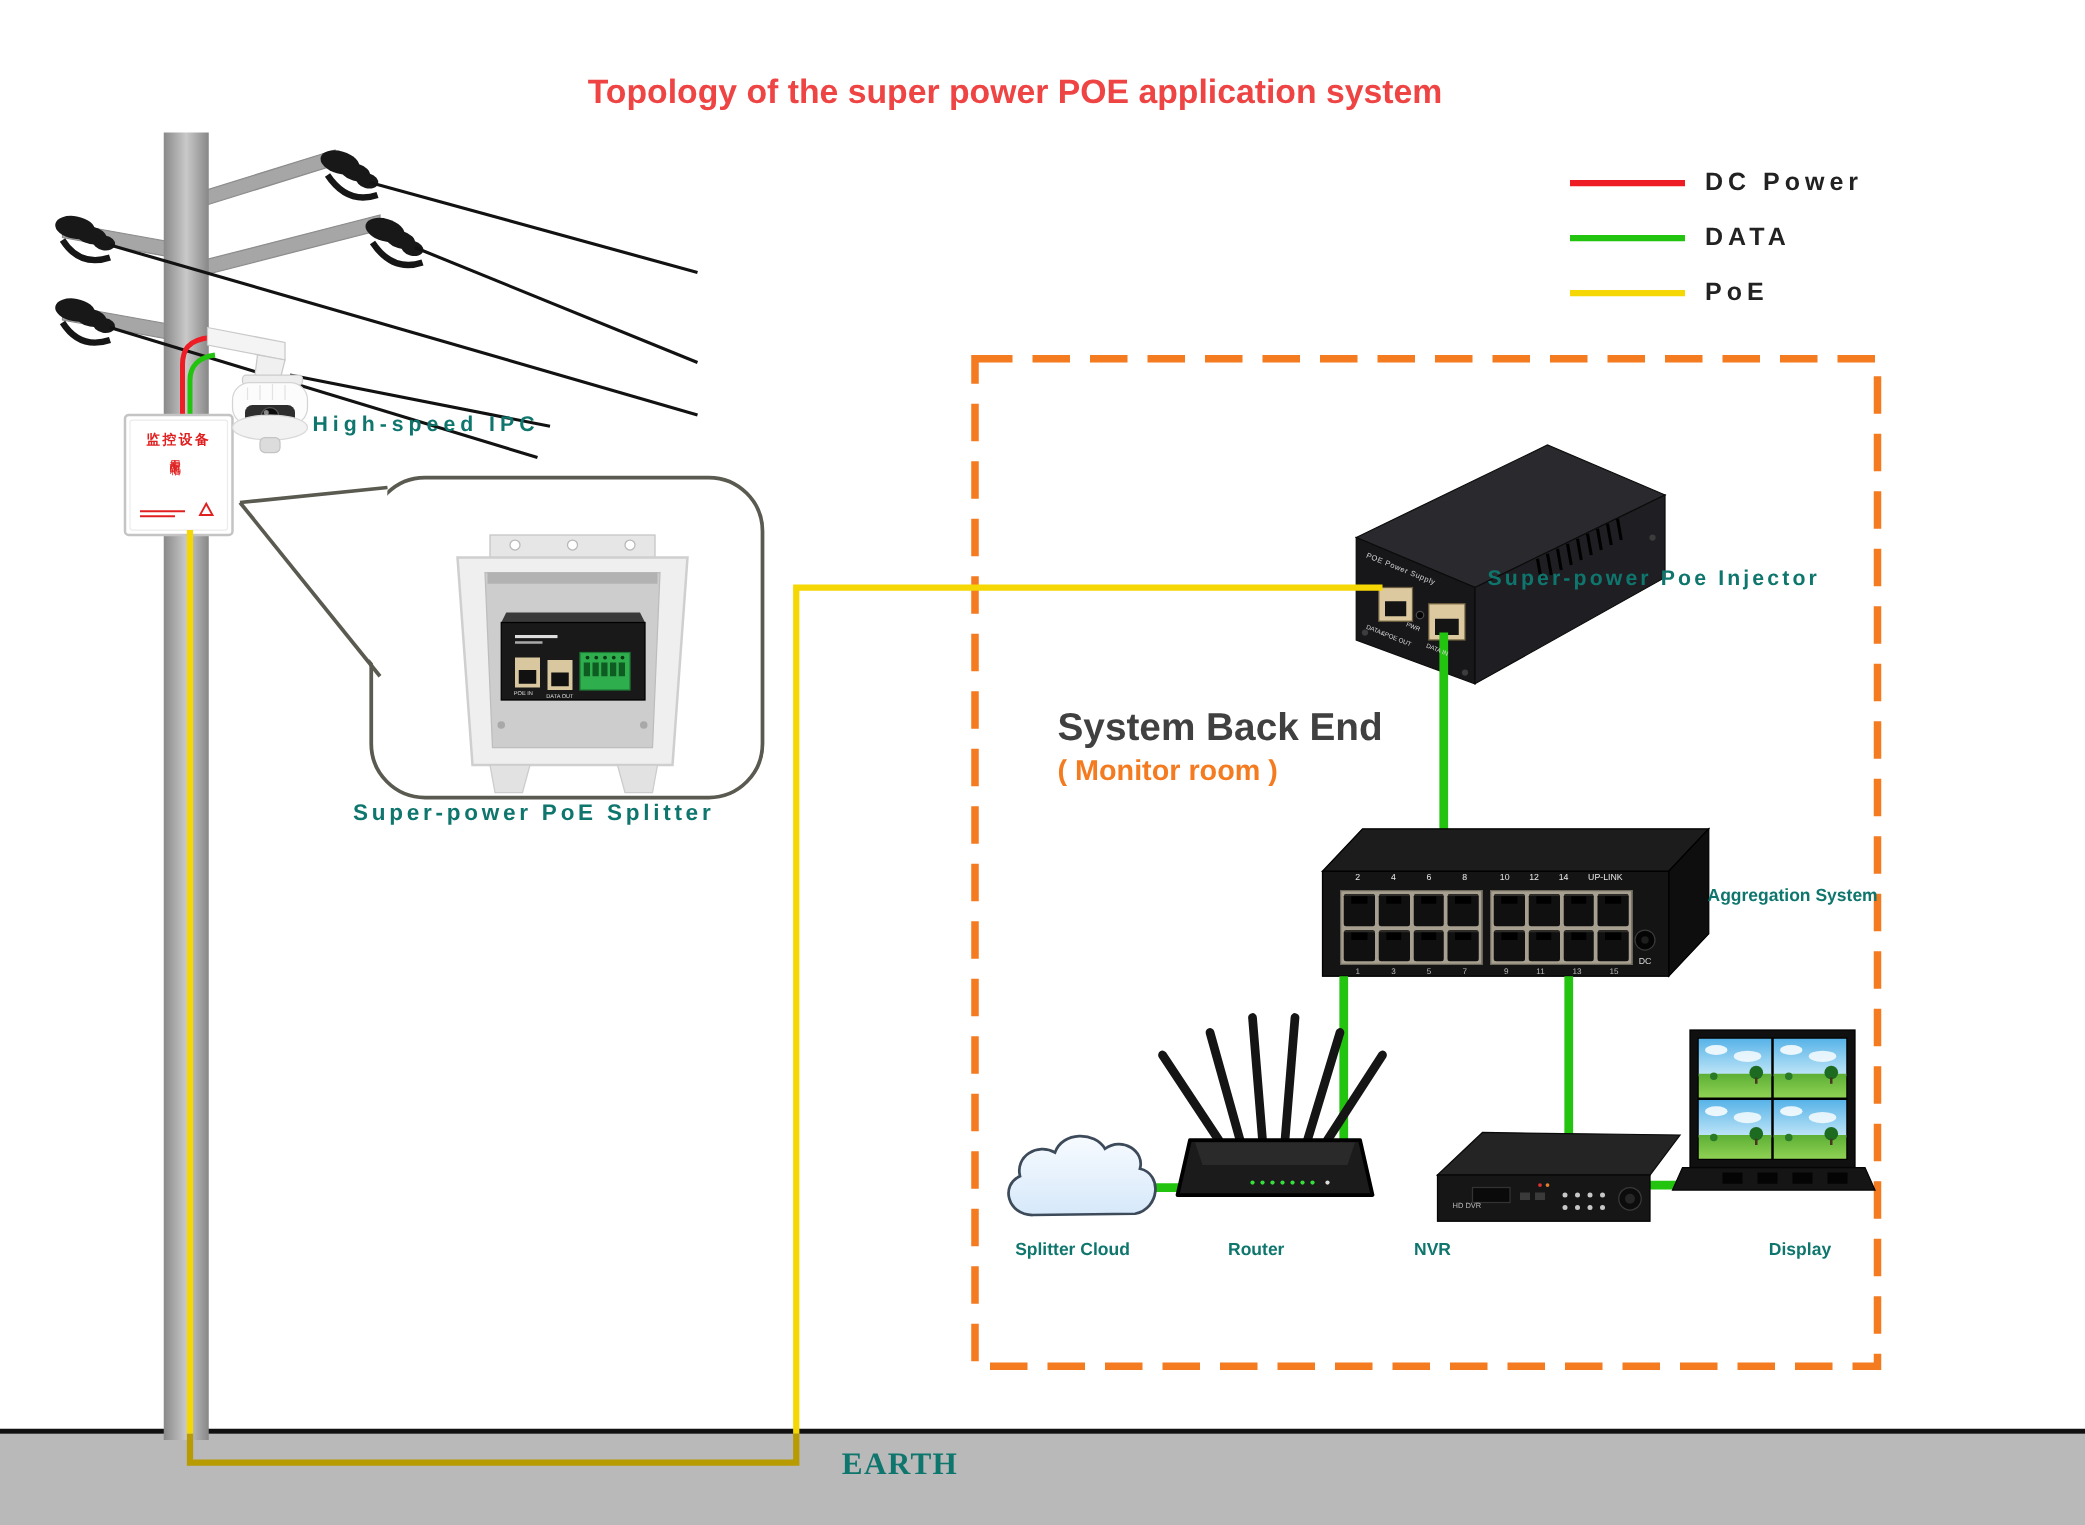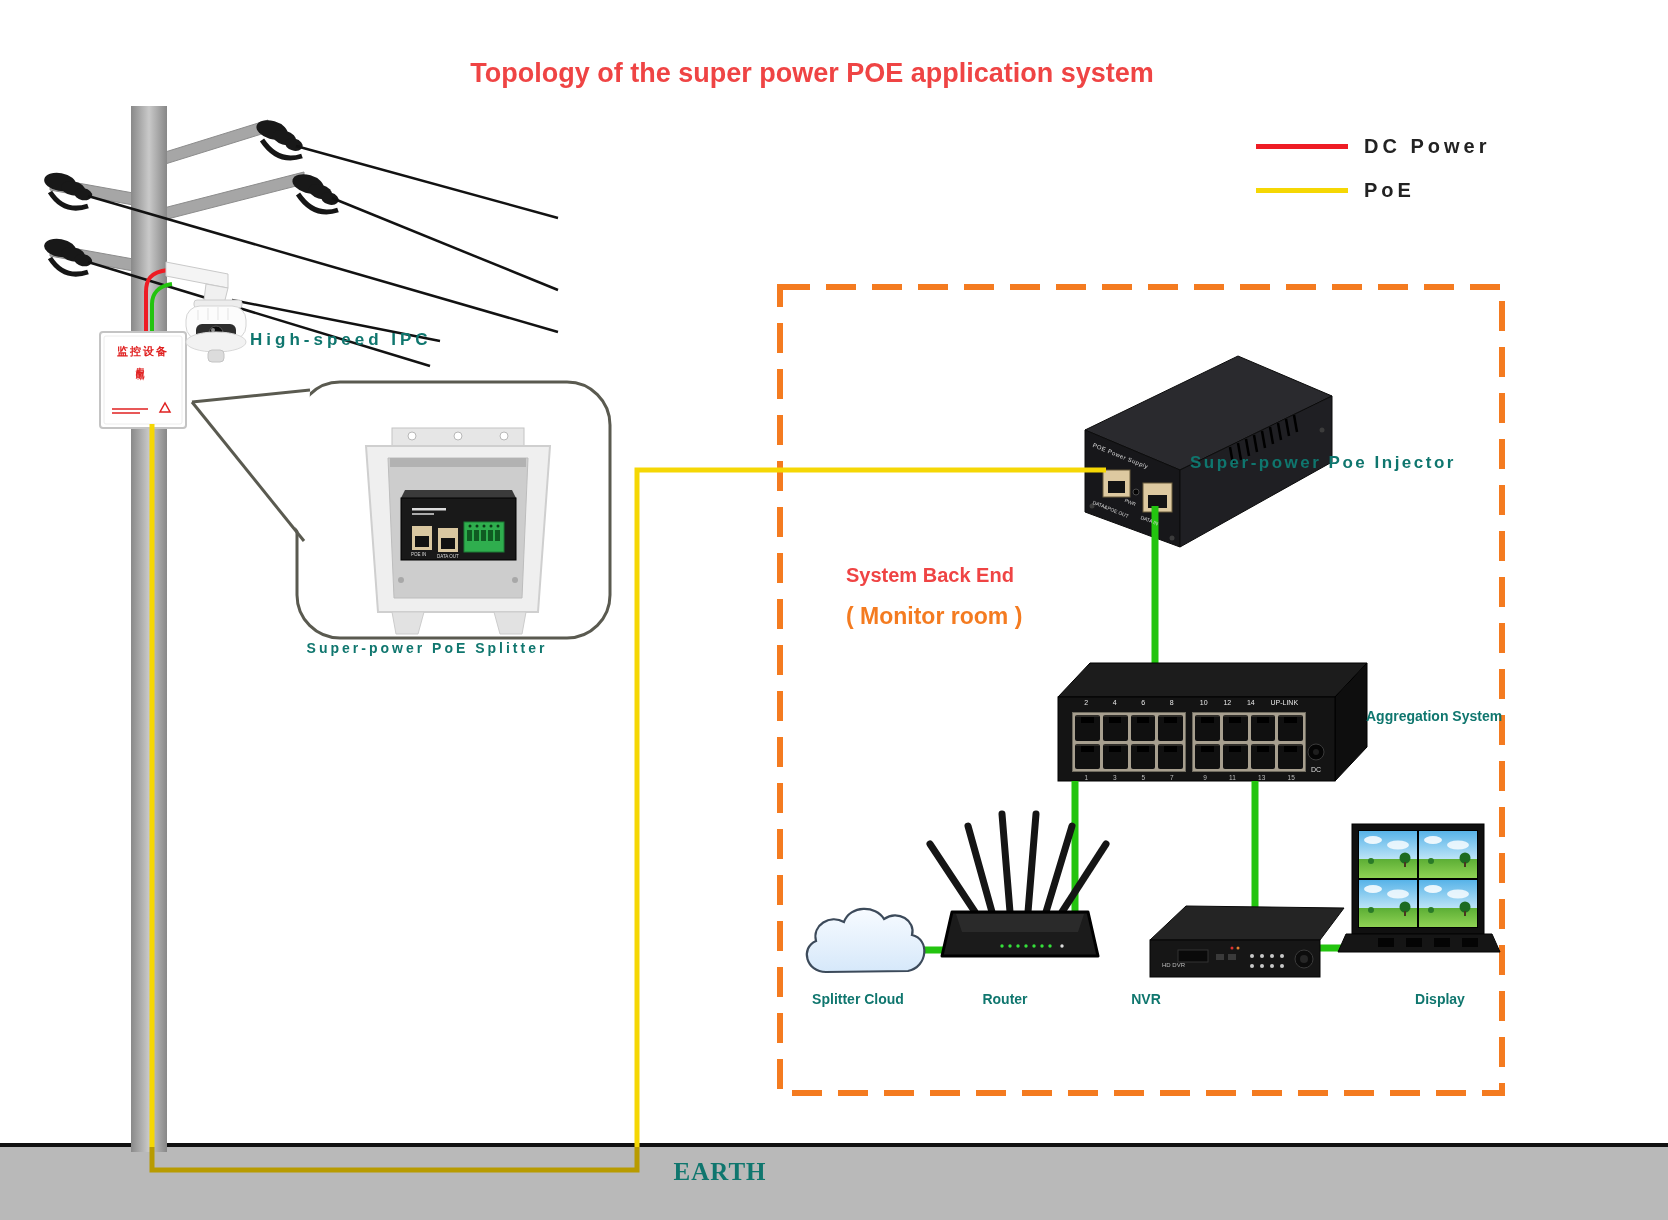--- a/index.html
+++ b/index.html
@@ -7,23 +7,23 @@
           font-family:"Liberation Sans",sans-serif;}
   #art{position:absolute;left:0;top:0;z-index:1;}
   .lbl{position:absolute;z-index:3;white-space:nowrap;color:#0f766e;}
   .title{left:0;top:58px;width:1624px;text-align:center;font-size:27px;font-weight:700;color:#ef4444;}
   
   #legend{position:absolute;left:1256px;top:124px;z-index:3;}
   .legend-row{display:flex;align-items:center;height:44px;text-align:center;}
   .legend-line{width:92px;height:5px;margin-right:16px;}
   .legend-label{font-size:20px;font-weight:700;letter-spacing:4px;color:#222;}
   .ipc{left:250px;top:330px;font-size:17px;font-weight:700;letter-spacing:4px;}
-  .splitter-lbl{left:247px;top:640px;width:360px;text-align:center;font-size:14px;font-weight:700;letter-spacing:3px;}
+  .splitter-lbl{left:247px;top:640px;width:360px;text-align:center;font-size:18px;font-weight:700;letter-spacing:3px;}
   .injector-lbl{left:1190px;top:453px;font-size:17px;font-weight:700;letter-spacing:2.5px;}
-  .backend1{left:846px;top:564px;font-size:20px;font-weight:700;color:#ef4444;}
+  .backend1{left:846px;top:564px;font-size:31px;font-weight:700;color:#404040;}
   .backend2{left:846px;top:603px;font-size:23px;font-weight:700;color:#f47b20;}
   .agg-lbl{left:1366px;top:708px;font-size:14px;font-weight:700;}
   .earth-lbl{left:660px;top:1158px;width:120px;text-align:center;font-size:25px;font-weight:700;letter-spacing:1px;font-family:Liberation Serif, serif;}
   .dev-lbl{top:991px;font-size:14px;font-weight:700;transform:translateX(-50%);}
   
   .cab-title{left:101px;top:344px;width:84px;text-align:center;font-size:11px;font-weight:700;
              letter-spacing:2px;color:#e02020;}
   .cab-side{left:133px;top:360px;height:56px;writing-mode:vertical-rl;font-size:9px;color:#e02020;letter-spacing:1px;}
   
   .sw-row{position:absolute;z-index:3;width:114px;display:flex;justify-content:space-around;}
@@ -295,20 +295,24 @@
   </g>
 </svg>
 
 <div class="lbl title">Topology of the super power POE application system</div>
 <div id="legend">
       <div class="legend-row">
         <span class="legend-line" style="background: rgb(238, 28, 36);"></span>
         <span class="legend-label">DC Power</span>
       </div>
       <div class="legend-row">
+        <span class="legend-line" style="background: rgb(35, 196, 15);"></span>
+        <span class="legend-label">DATA</span>
+      </div>
+      <div class="legend-row">
         <span class="legend-line" style="background: rgb(245, 215, 4);"></span>
         <span class="legend-label">PoE</span>
       </div>
     </div>
 
 <div class="lbl ipc">High-speed IPC</div>
 <div class="lbl cab-title">监控设备</div>
 <div class="lbl cab-side">专用配电箱</div>
 <div class="lbl splitter-lbl">Super-power PoE Splitter</div>
 <div class="tiny spl-p1">POE IN</div>

